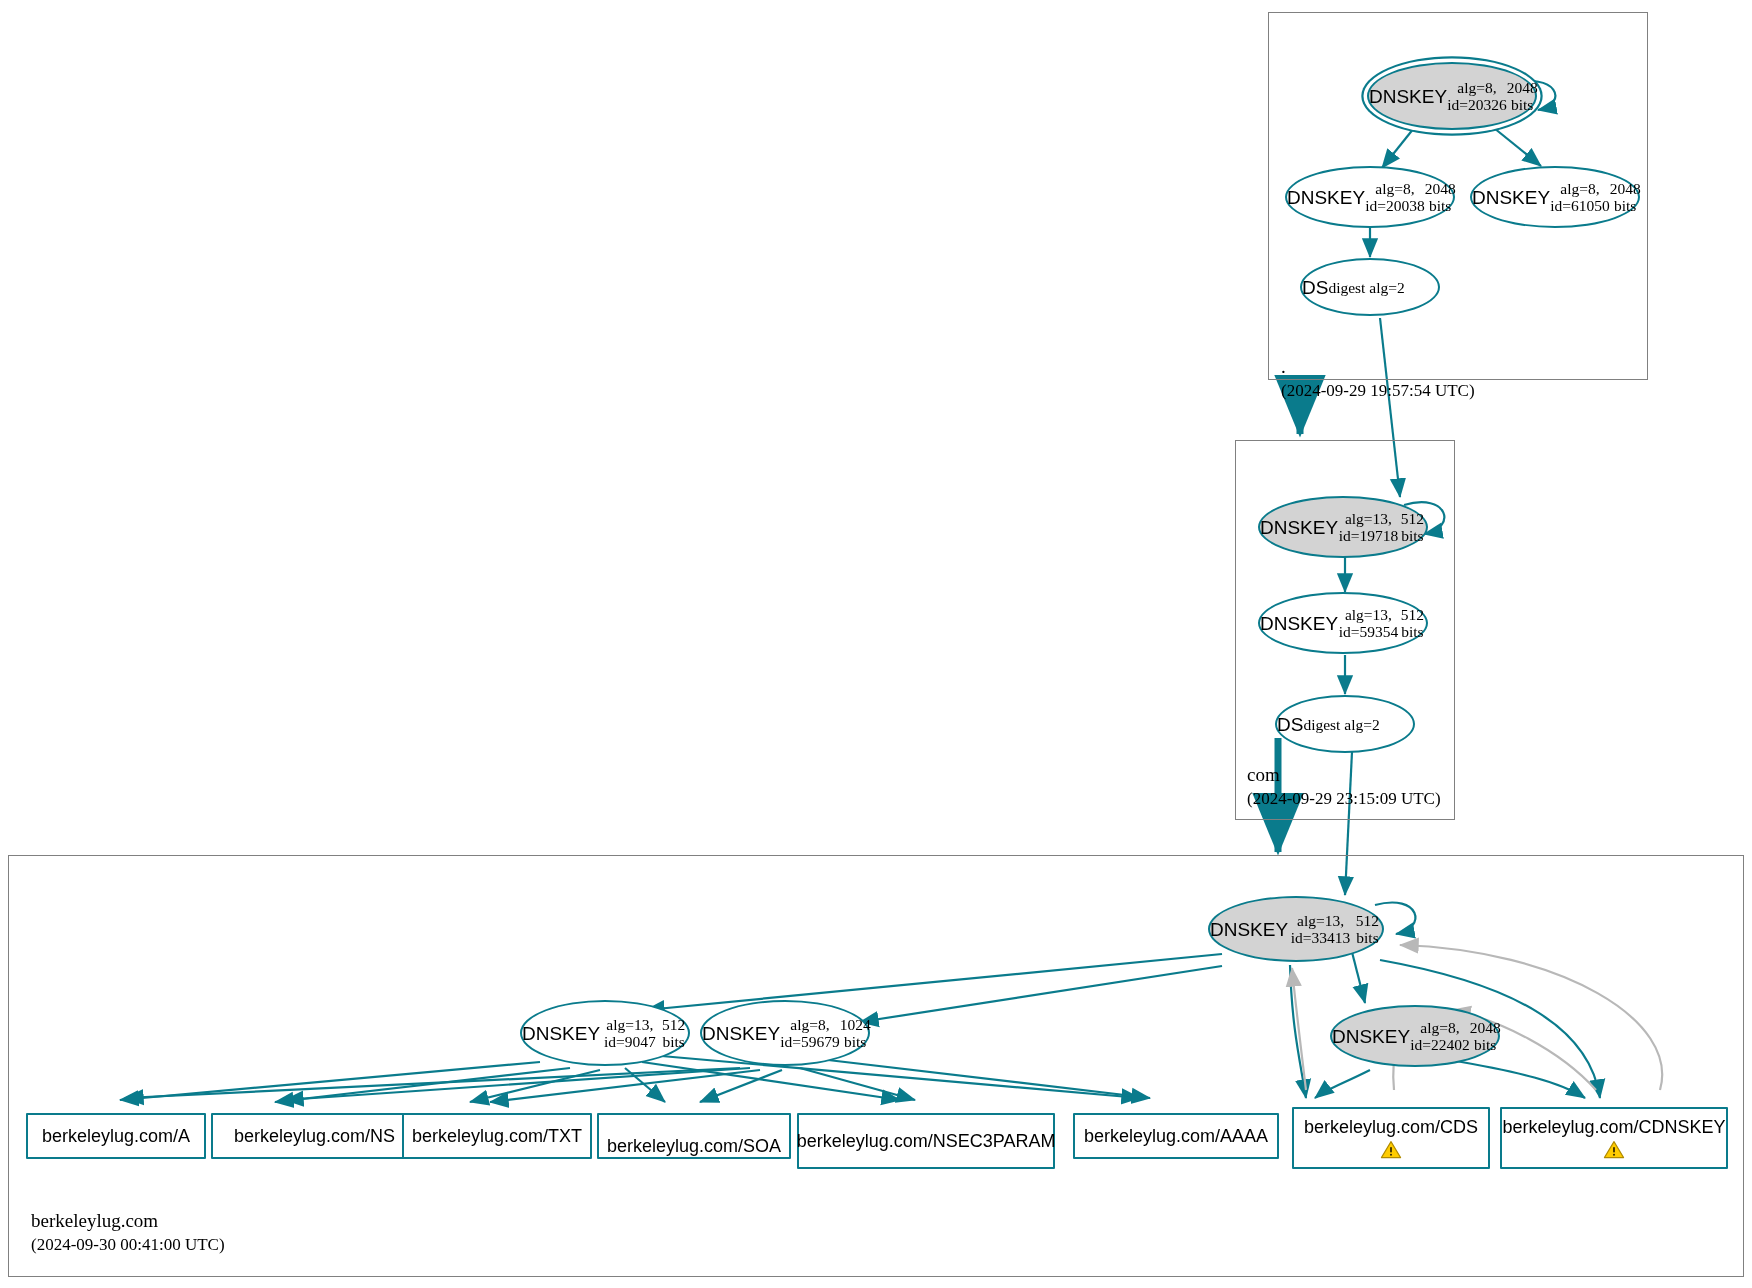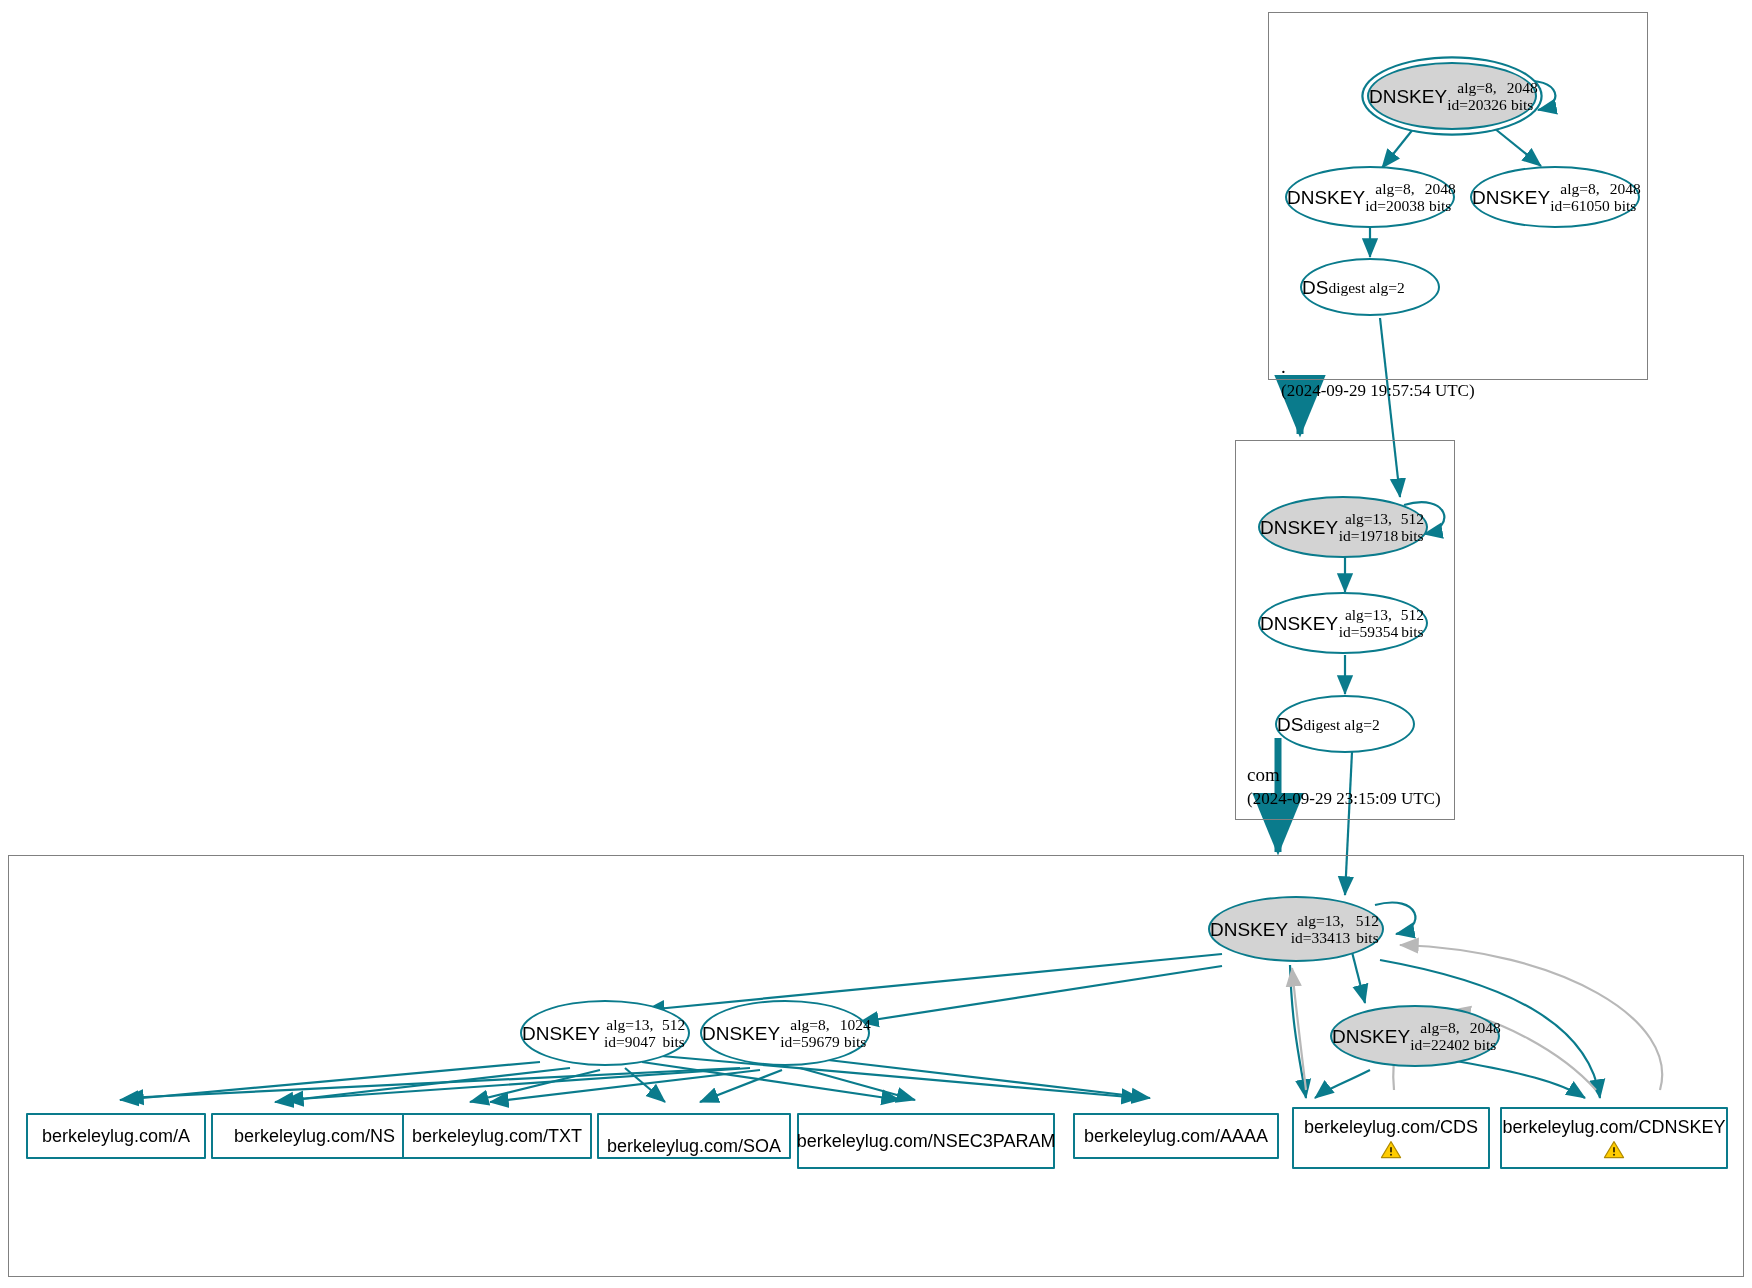--- a/index.html
+++ b/index.html
@@ -190,20 +190,24 @@
   <div class="zonebox" style="left:8px; top:855px; width:1736px; height:422px;"></div>
 
   <div class="zonelabel" style="left:1281px; top:355px;">
     <span class="zname">.</span>
     <span class="zstamp">(2024-09-29 19:57:54 UTC)</span>
   </div>
   <div class="zonelabel" style="left:1247px; top:763px;">
     <span class="zname">com</span>
     <span class="zstamp">(2024-09-29 23:15:09 UTC)</span>
   </div>
+  <div class="zonelabel" style="left:31px; top:1209px;">
+    <span class="zname">berkeleylug.com</span>
+    <span class="zstamp">(2024-09-30 00:41:00 UTC)</span>
+  </div>
 
   <div class="node secure-key trust-anchor" style="left:1367px; top:62px; width:170px; height:68px;">
     <span class="t1">DNSKEY</span>
     <span class="t2">alg=8, id=20326</span>
     <span class="t3">2048 bits</span>
   </div>
 
   <div class="node" style="left:1285px; top:166px; width:170px; height:62px;">
     <span class="t1">DNSKEY</span>
     <span class="t2">alg=8, id=20038</span>

